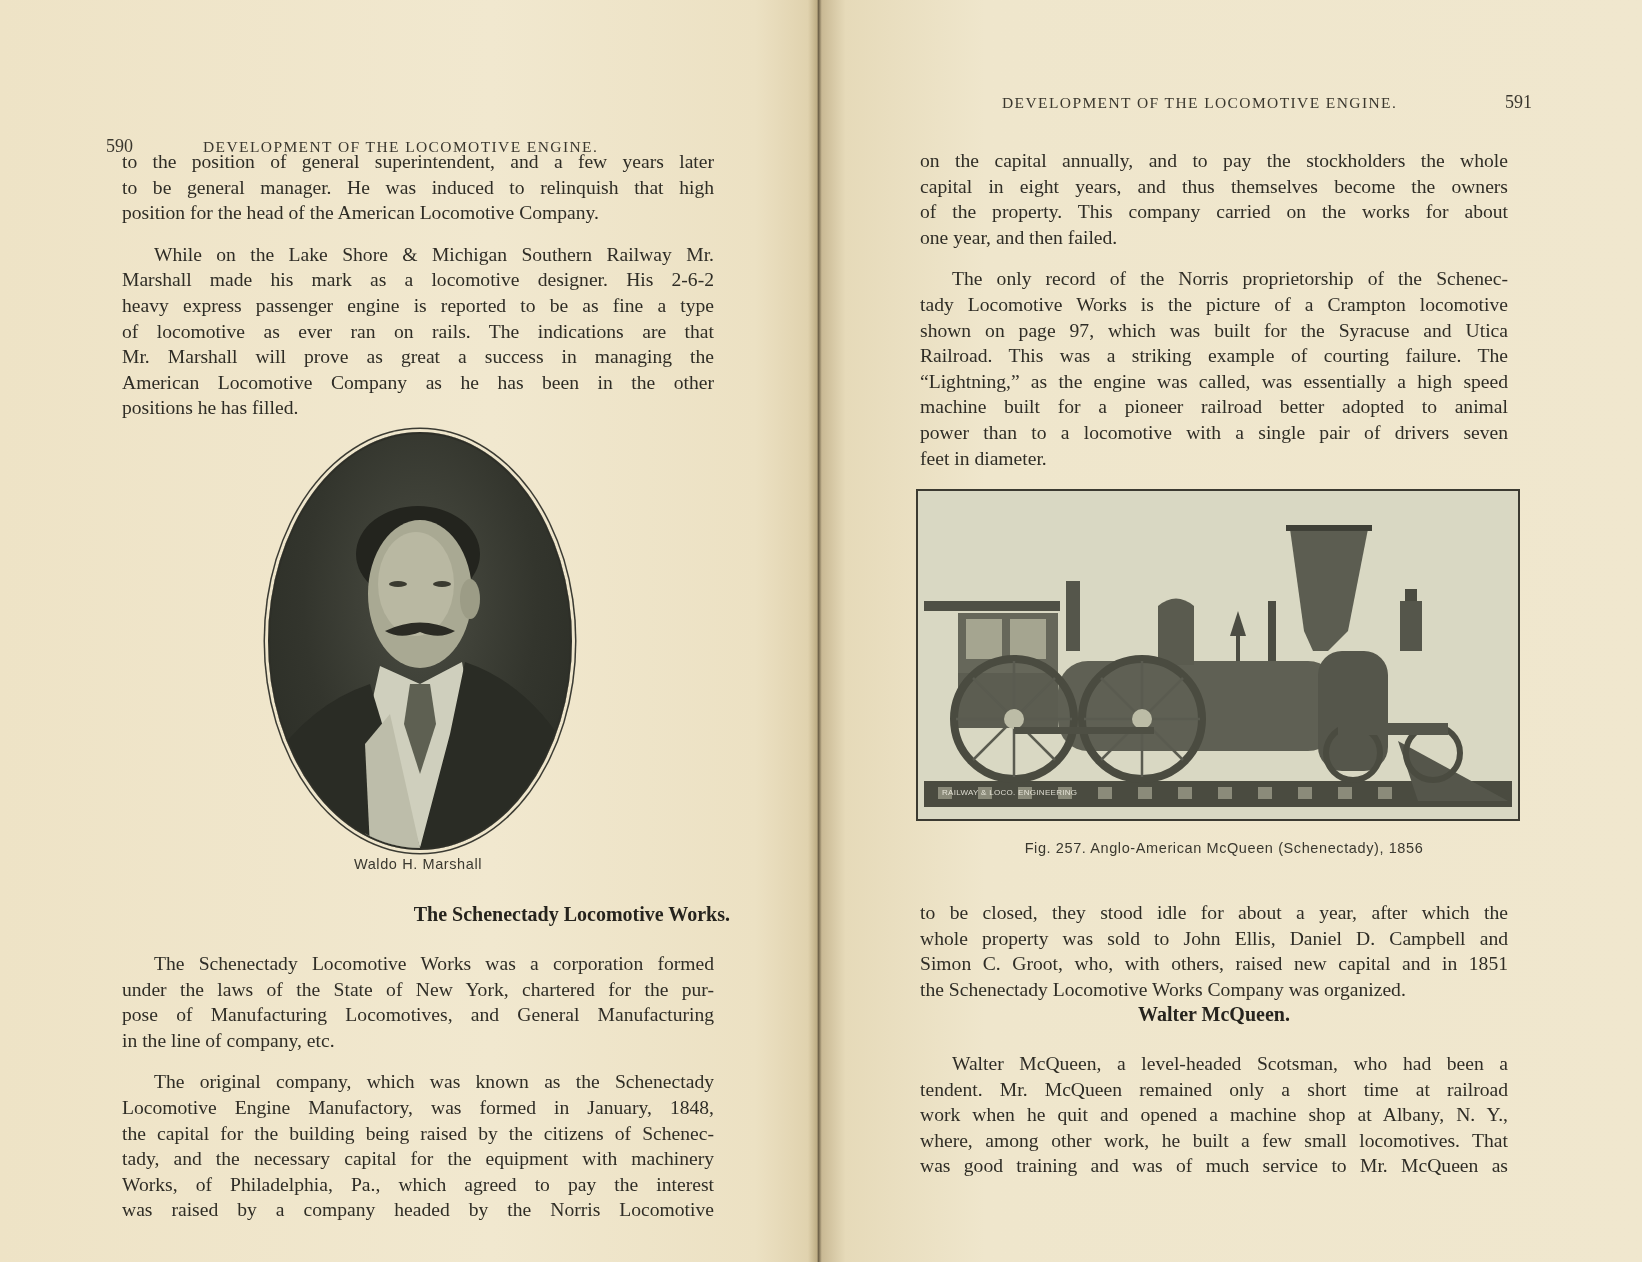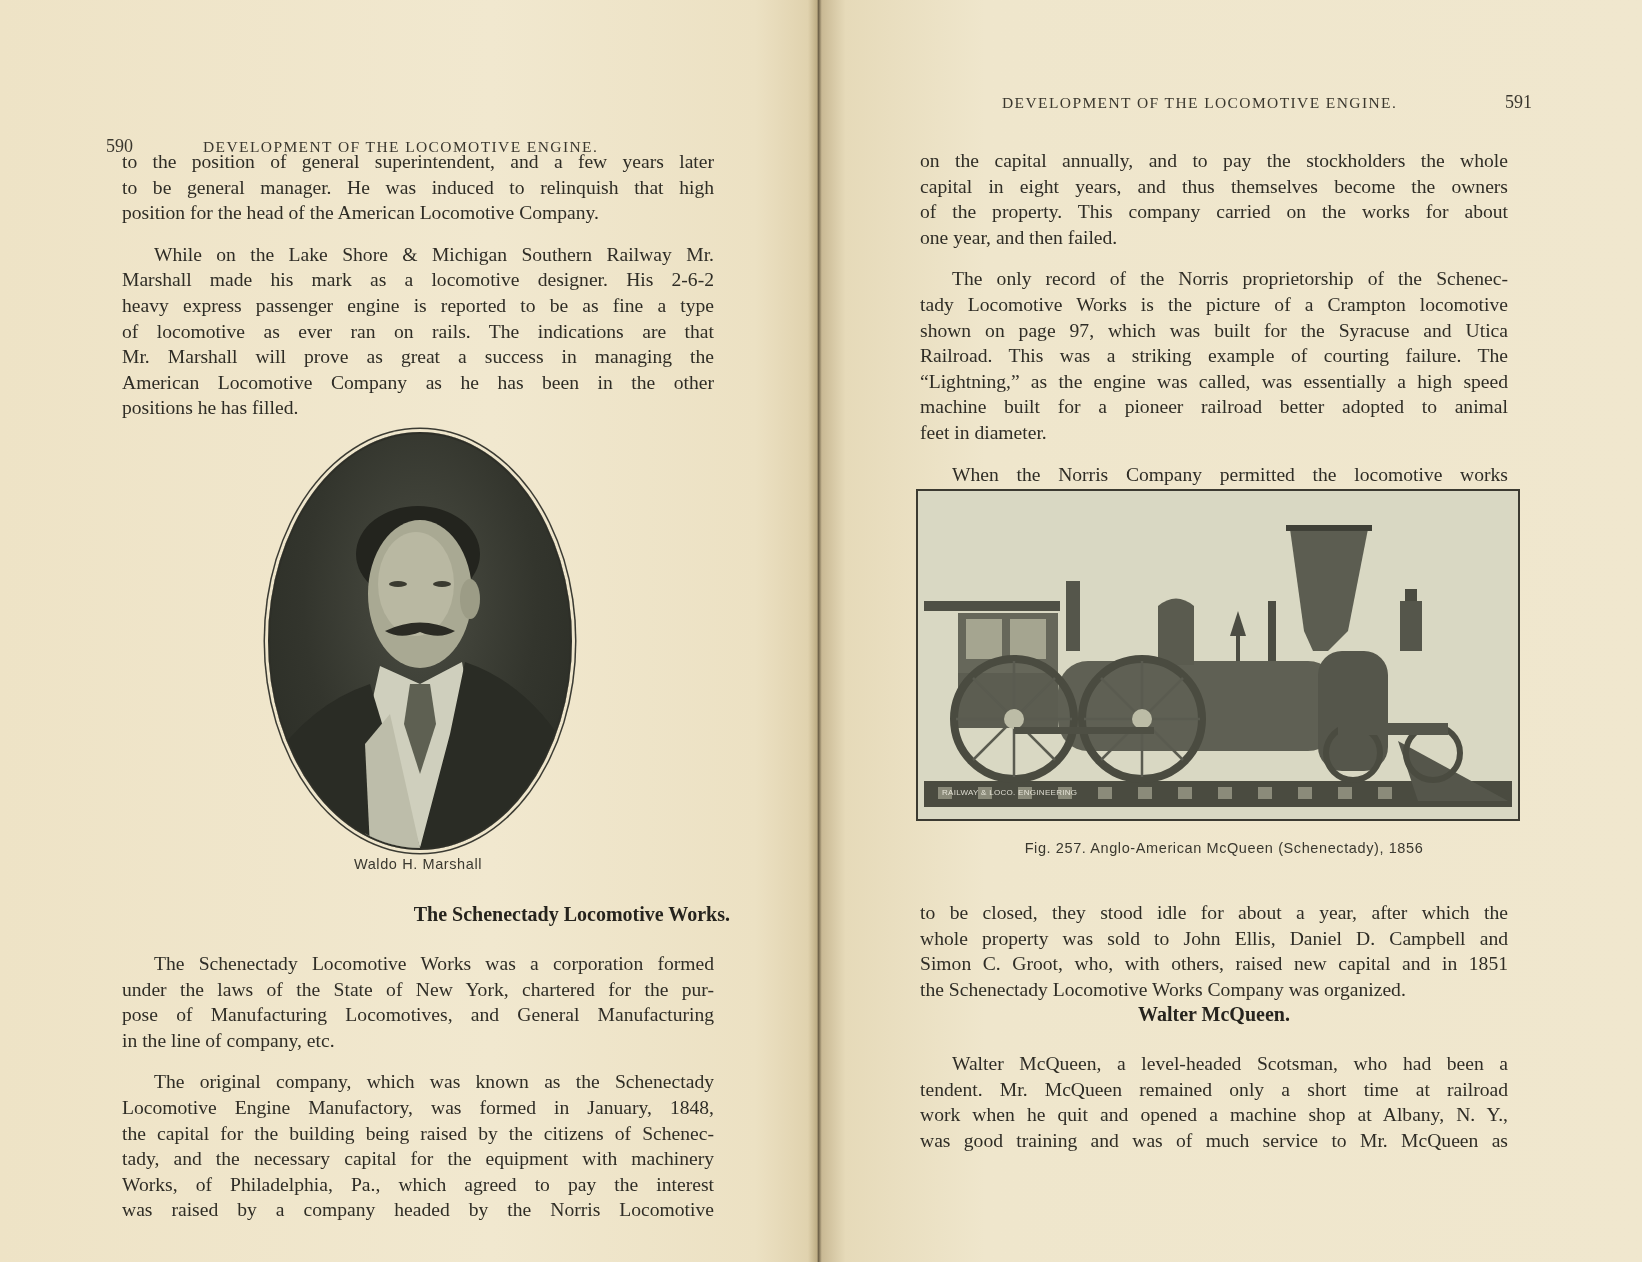--- a/index.html
+++ b/index.html
@@ -157,20 +157,21 @@
       <span class="ln">of the property.  This company carried on the works for about</span>
       <span class="ln last">one year, and then failed.</span>
     </p>
     <p>
       <span class="ln" style="text-indent:32px">The only record of the Norris proprietorship of the Schenec-</span>
       <span class="ln">tady Locomotive Works is the picture of a Crampton locomotive</span>
       <span class="ln">shown on page 97, which was built for the Syracuse and Utica</span>
       <span class="ln">Railroad.  This was a striking example of courting failure.  The</span>
       <span class="ln">“Lightning,” as the engine was called, was essentially a high speed</span>
       <span class="ln">machine built for a pioneer railroad better adopted to animal</span>
+      <span class="ln">power than to a locomotive with a single pair of drivers seven</span>
       <span class="ln last">feet in diameter.</span>
     </p>
     <p>
       <span class="ln" style="text-indent:32px">When the Norris Company permitted the locomotive works</span>
     </p>
   </div>
 
   <div class="loco-frame">
     <svg width="600" height="328" viewBox="0 0 600 328">
       <rect x="0" y="0" width="600" height="328" fill="#d9d8c3"></rect>
@@ -258,17 +259,18 @@
     </p>
   </div>
 
   <div class="heading" style="left:904px; top:1003px; width:620px;">Walter McQueen.</div>
 
   <div class="body-text" style="left:904px; width:620px; top:1035px;">
     <p>
       <span class="ln" style="text-indent:32px">Walter McQueen, a level-headed Scotsman, who had been a</span>
       <span class="ln">tendent.  Mr. McQueen remained only a short time at railroad</span>
       <span class="ln">work when he quit and opened a machine shop at Albany, N. Y.,</span>
+      <span class="ln">where, among other work, he built a few small locomotives.  That</span>
       <span class="ln">was good training and was of much service to Mr. McQueen as</span>
     </p>
   </div>
 
 </div>
 
 </body></html>

